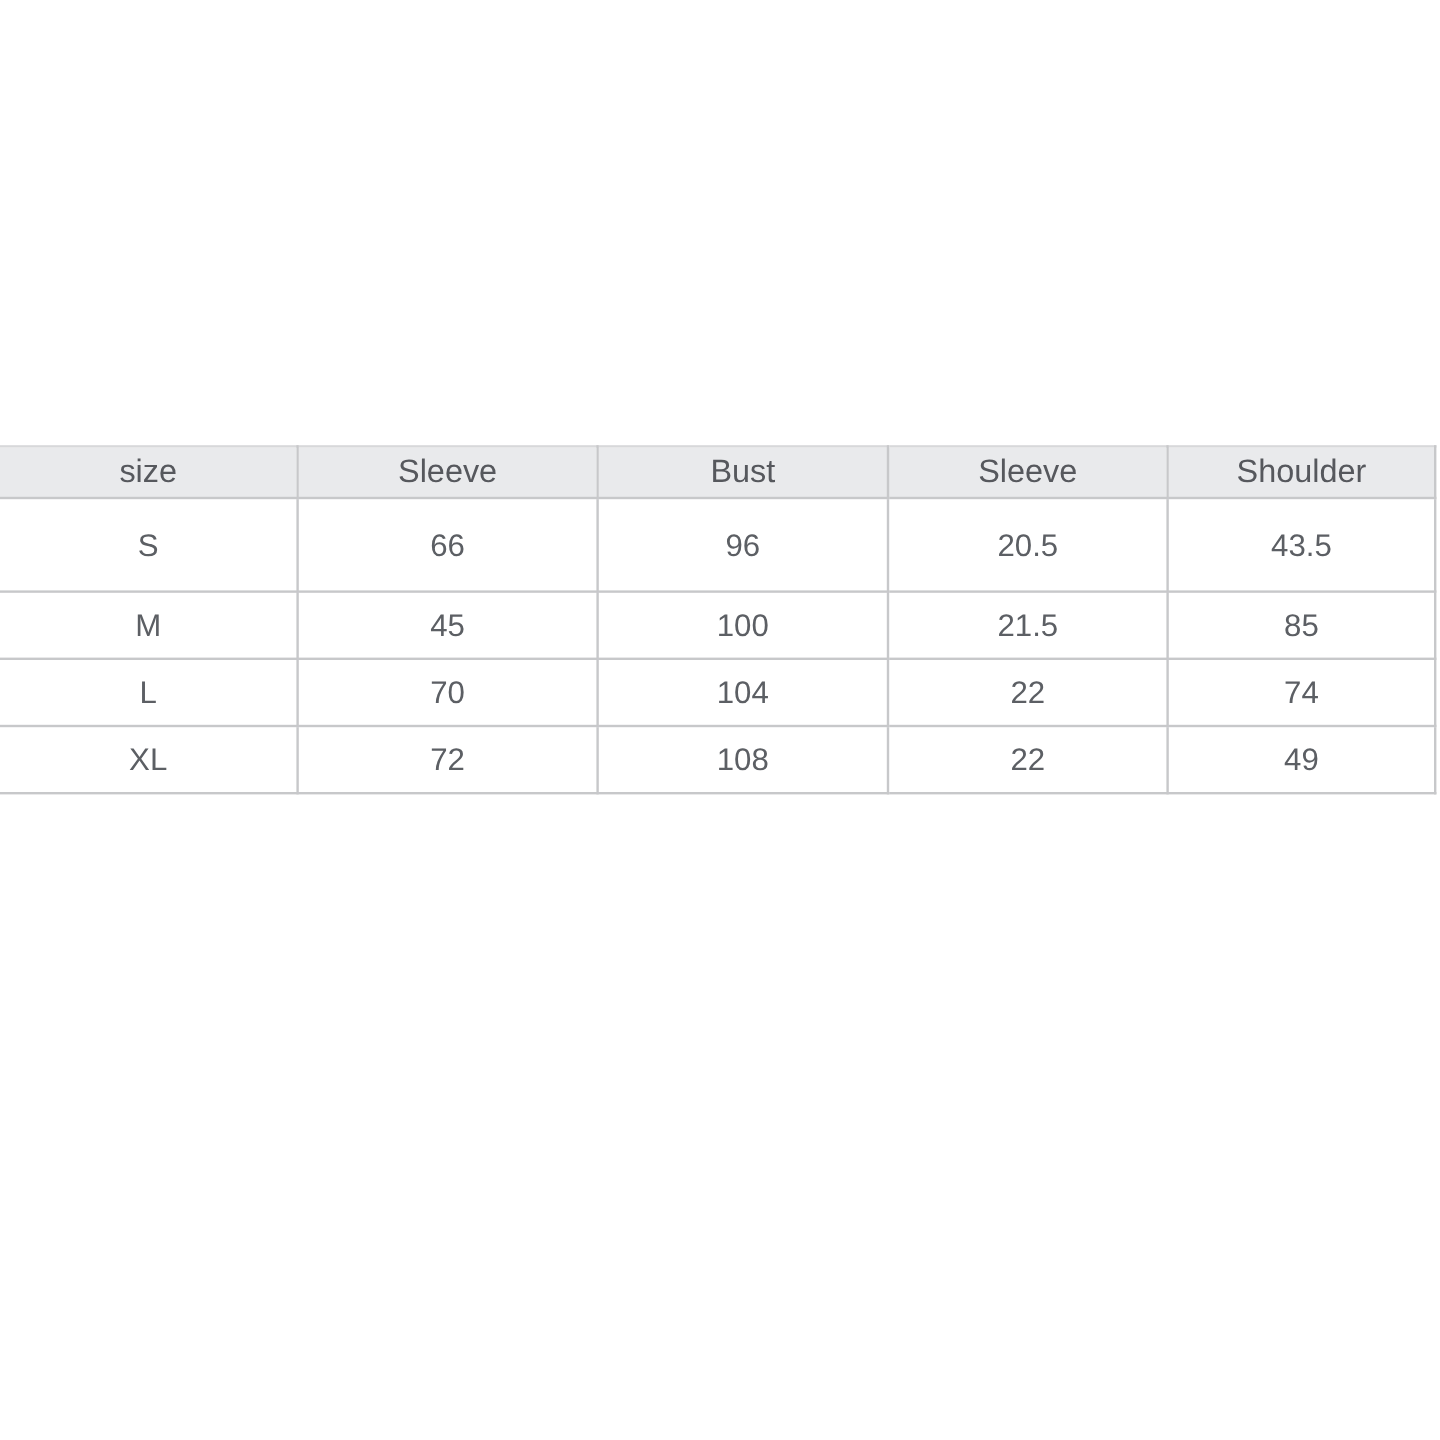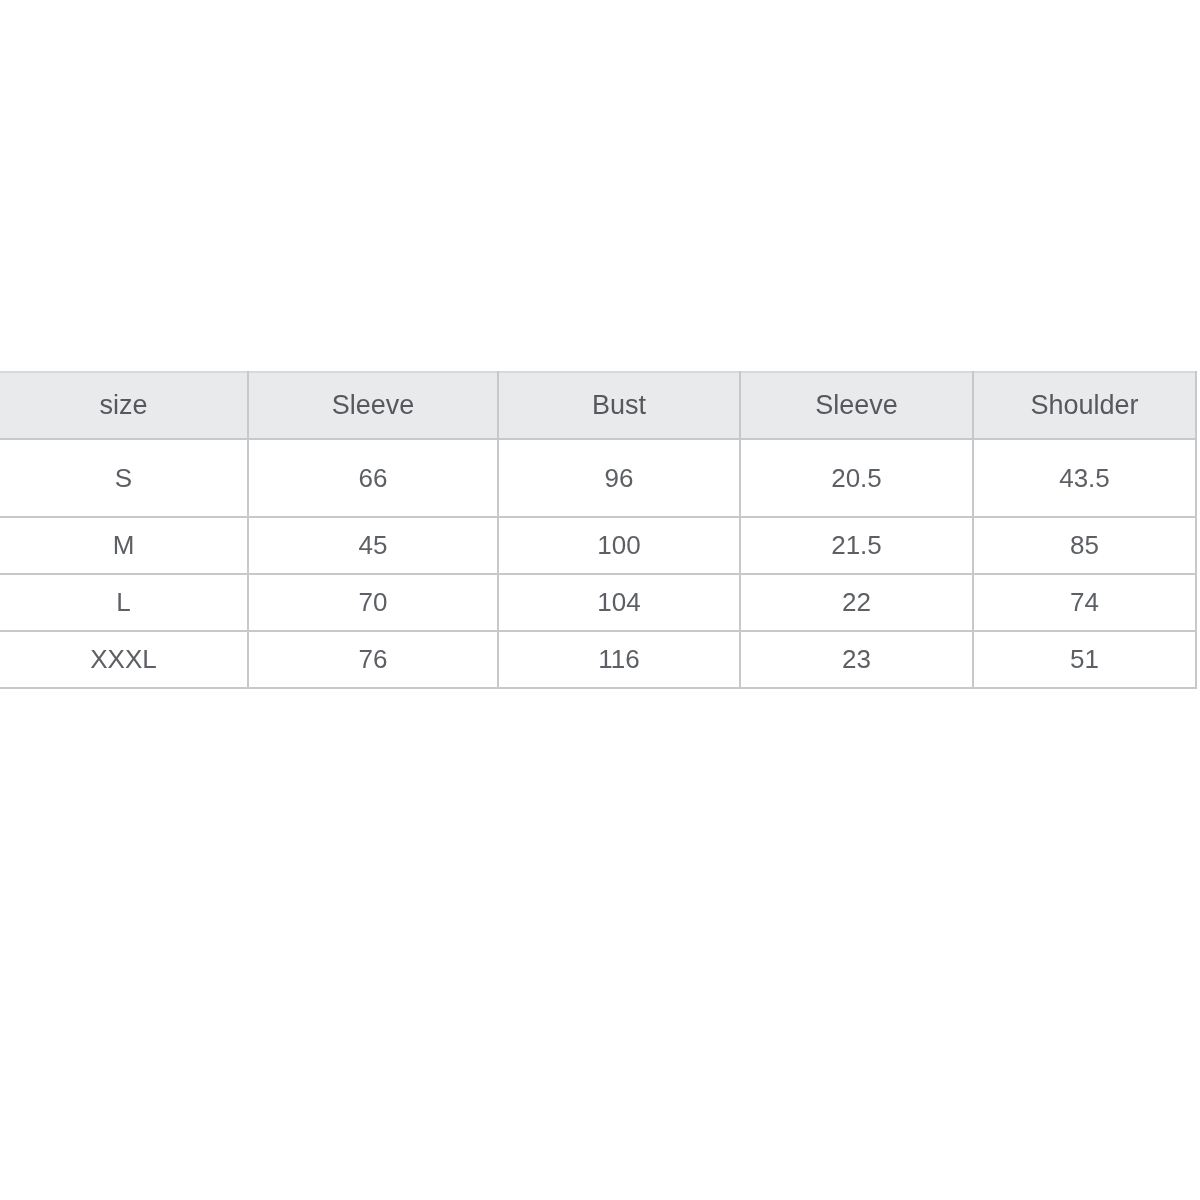--- a/index.html
+++ b/index.html
@@ -24,21 +24,21 @@
     border-collapse: collapse;
     table-layout: fixed;
     width: 1196px;
     color: #5a5d62;
   }
   table.size-chart th,
   table.size-chart td {
     border: 2px solid #c7c8ca;
     text-align: center;
     vertical-align: middle;
-    padding: 12px;
+    padding: 0;
     overflow: hidden;
     white-space: nowrap;
   }
   
   table.size-chart tr > *:first-child {
     border-left: none;
   }
   table.size-chart thead th {
     background: #e9eaec;
     font-weight: 400;
@@ -92,21 +92,21 @@
         <td>85</td>
       </tr>
       <tr class="row-std">
         <td>L</td>
         <td>70</td>
         <td>104</td>
         <td>22</td>
         <td>74</td>
       </tr>
       <tr class="row-std">
-        <td>XXXL</td>
-        <td>76</td>
-        <td>116</td>
-        <td>23</td>
-        <td>51</td>
+        <td>XL</td>
+        <td>72</td>
+        <td>108</td>
+        <td>22</td>
+        <td>49</td>
       </tr>
     </tbody>
   </table>
 </div>
 
 </body></html>

